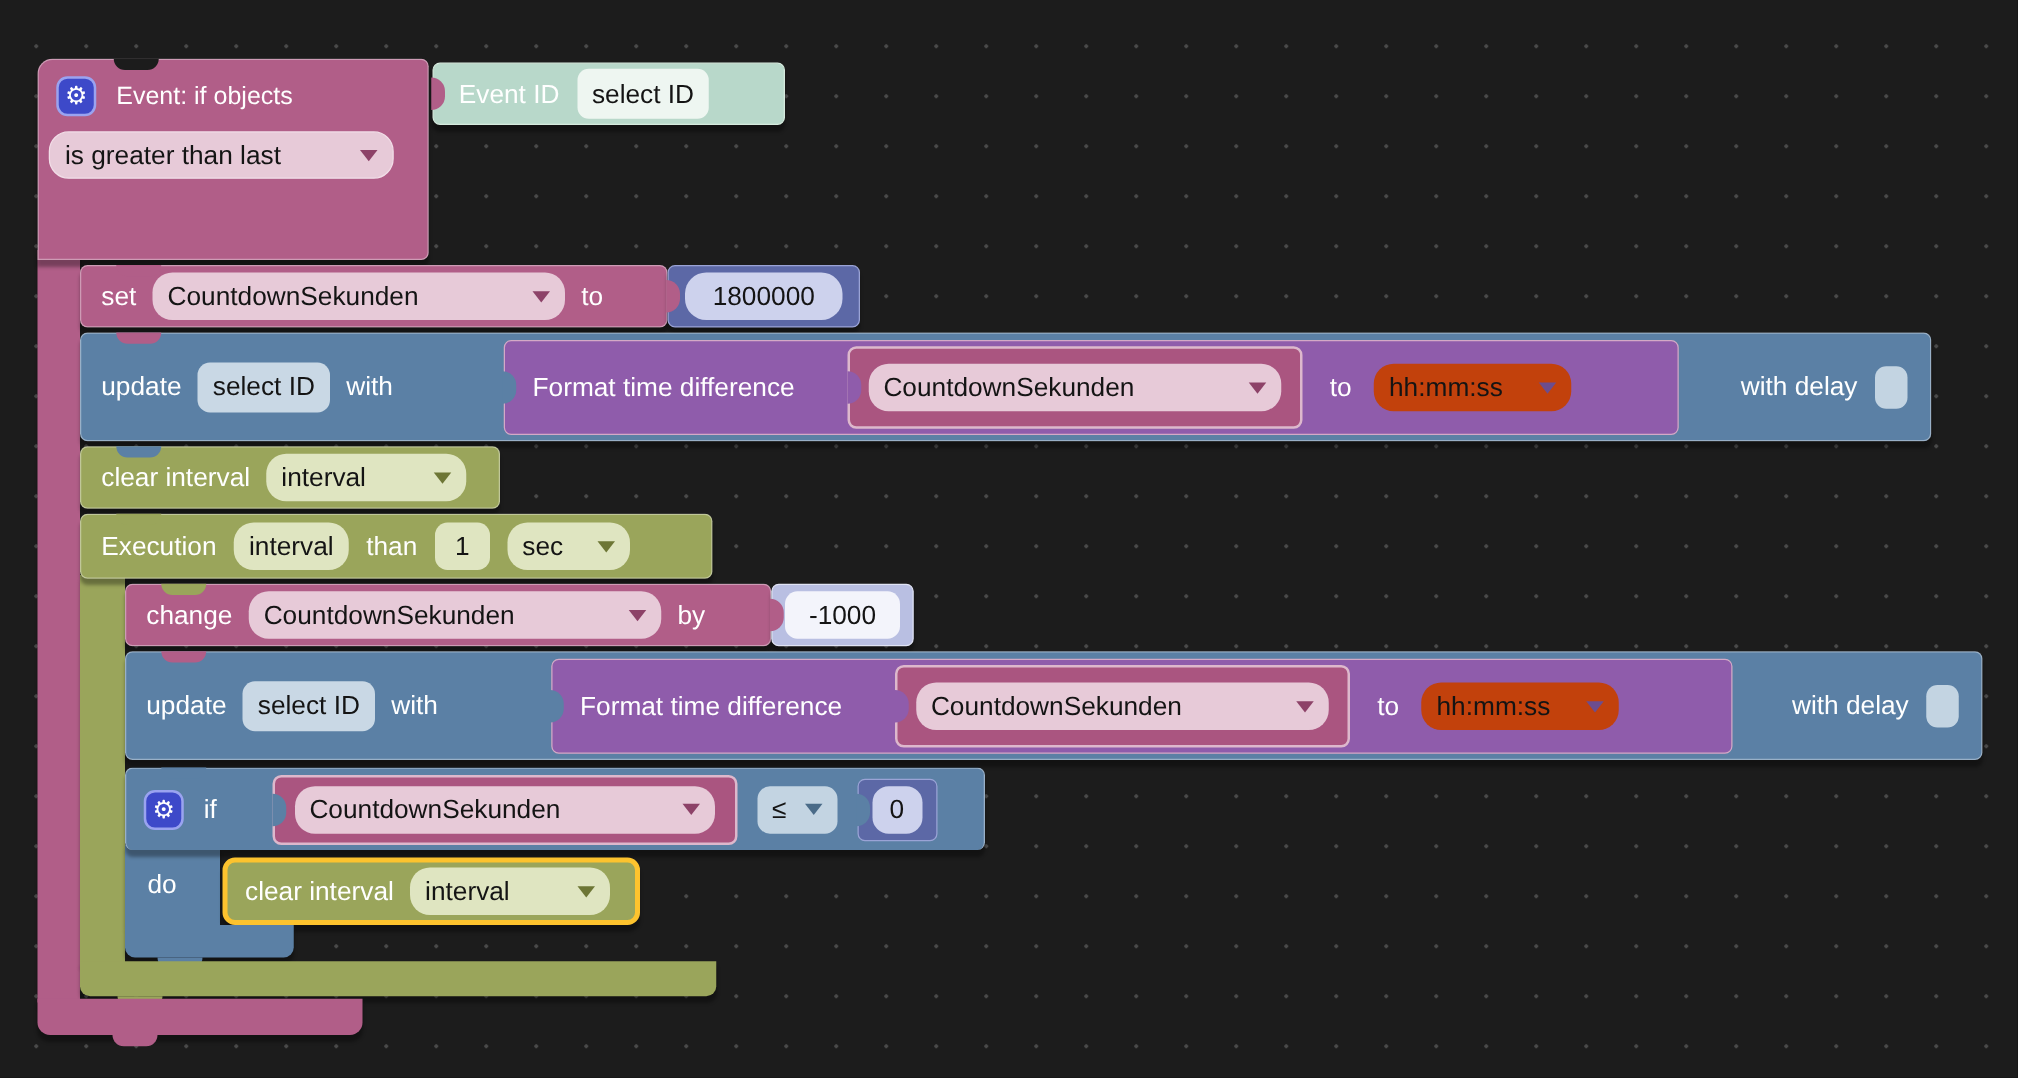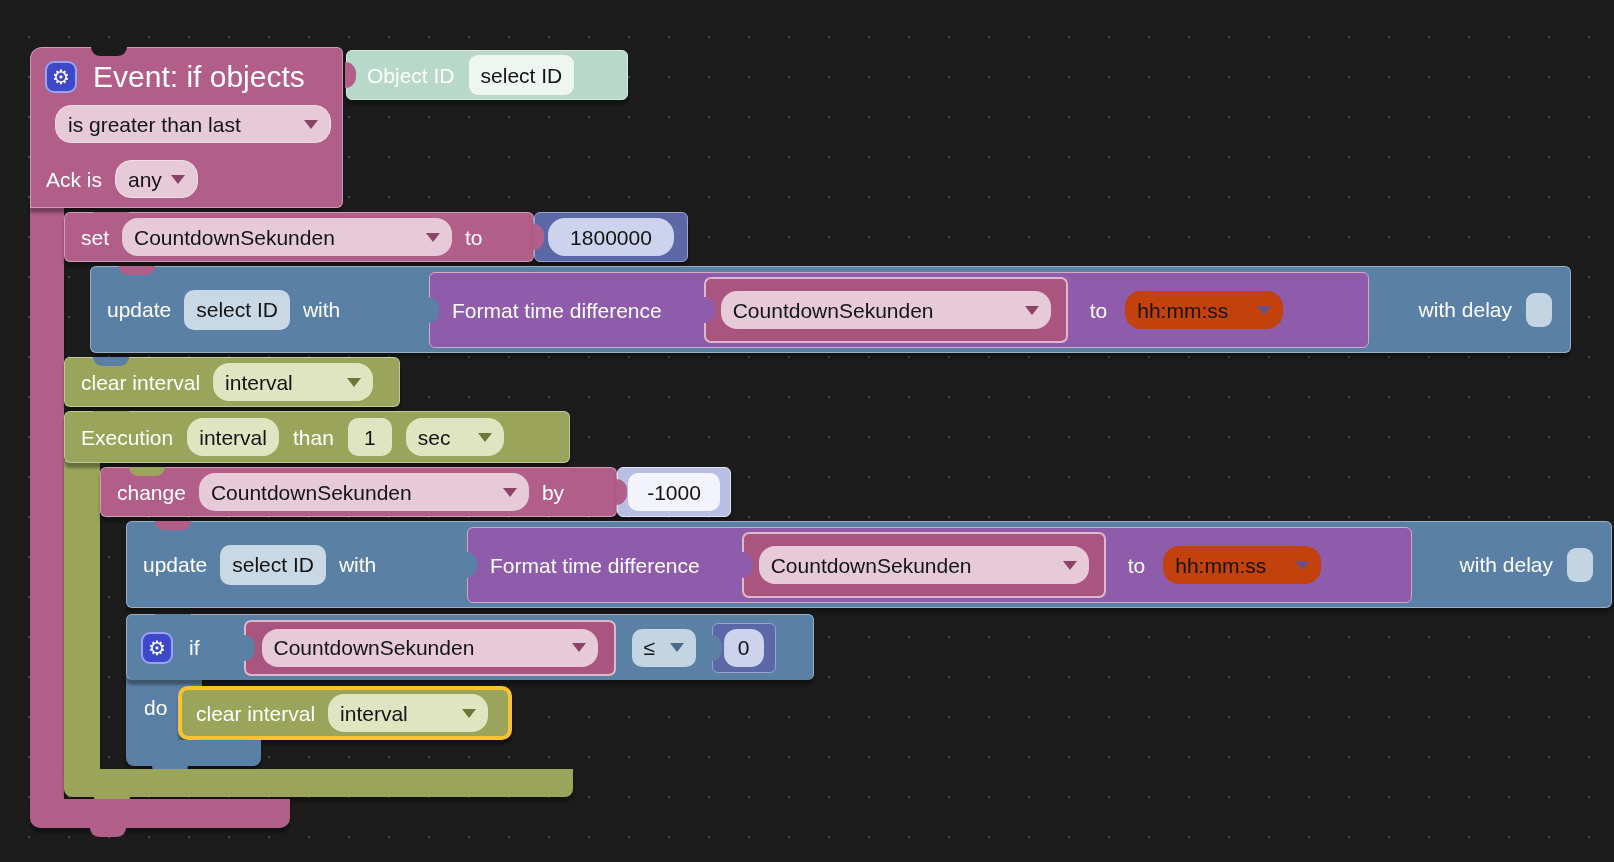--- a/index.html
+++ b/index.html
@@ -9,21 +9,21 @@
     background-image:radial-gradient(#4a4a4a 1.3px, transparent 1.4px);
     background-size:40px 40px;background-position:9px 17px;
     font-family:"Liberation Sans",sans-serif;
   }
   .blk{position:absolute;box-sizing:border-box;display:flex;align-items:center;
        color:#fff;font-size:21px;line-height:1;border-radius:6px;
        border:1px solid rgba(255,255,255,.38);
        box-shadow:0 5px 3px rgba(0,0,0,.33);}
   .bare{position:absolute;box-sizing:border-box;box-shadow:0 5px 3px rgba(0,0,0,.33);text-align:right;}
   .pink{background:#b15e88;}
-  .blue{background:#5b80a5;margin-left:26px;}
+  .blue{background:#5b80a5;}
   .olive{background:#9aa55b;}
   .purple{background:#8f5cab;border-color:#d4a9c6;}
   .indigo{background:#5c68a6;border-color:#9aa3d6;}
   .shadownum{background:#b9bfe2;border-color:#e0e3f4;}
   .teal{background:#b8d8ca;border-color:#d5eadd;}
   .pinkvar{background:#aa5580;border:2px solid #ddb8cc;border-radius:7px;
            display:flex;align-items:center;justify-content:center;position:relative;}
   .pill{display:inline-flex;align-items:center;justify-content:center;
         color:#141414;height:38px;padding:0 12px;box-sizing:border-box;
         border-radius:16px;font-size:21px;white-space:nowrap;}
@@ -56,40 +56,33 @@
 
 <div id="canvas">
 
   <div class="bare pink" style="left:30px;top:200px;width:34px;height:602px;"></div>
 
   <div class="blk pink" style="left:30px;top:47px;width:313px;height:161px;border-radius:12px 6px 6px 0;
               flex-direction:column;align-items:flex-start;justify-content:flex-start;">
     <span class="dip" style="left:60px;background:#1c1c1c;"></span>
     <div style="display:flex;align-items:center;height:57px;padding-left:14px;gap:16px;">
       <span class="gear">⚙</span>
-      <span class="lbl" style="font-size:30px;">Event: if objects</span>
-    </div>
-    <div style="padding-left:24px;margin-top:0;">
+      <span class="lbl" style="font-size:20px;">Event: if objects</span>
+    </div>
+    <div style="padding-left:8px;margin-top:0;">
       <span class="pill p-pink" style="min-width:276px;justify-content:space-between;border:1px solid #f1dde7;">
         <span>is greater than last</span>
         <span class="arr"></span>
       </span>
     </div>
-    <div style="display:flex;align-items:center;padding-left:15px;margin-top:17px;gap:13px;">
-      <span class="lbl">Ack is</span>
-      <span class="pill p-pink" style="border:1px solid #f1dde7;">
-        <span>any</span>
-        <span class="arr"></span>
-      </span>
-    </div>
   </div>
 
   <div class="blk teal" style="left:346px;top:50px;width:282px;height:50px;padding-left:20px;gap:14px;">
     <span class="sock" style="background:#b15e88;"></span>
-    <span class="lbl">Object ID</span>
+    <span class="lbl">Event ID</span>
     <span class="pill p-white" style="height:40px;">
         <span>select ID</span>
       </span>
   </div>
 
   <div class="blk pink" style="left:64px;top:212px;width:470px;height:50px;padding-left:16px;gap:13px;">
     <span class="dip" style="left:28px;background:#b15e88;"></span>
     <span class="lbl">set</span>
     <span class="pill p-pink" style="min-width:330px;justify-content:space-between;">
       <span>CountdownSekunden</span>

